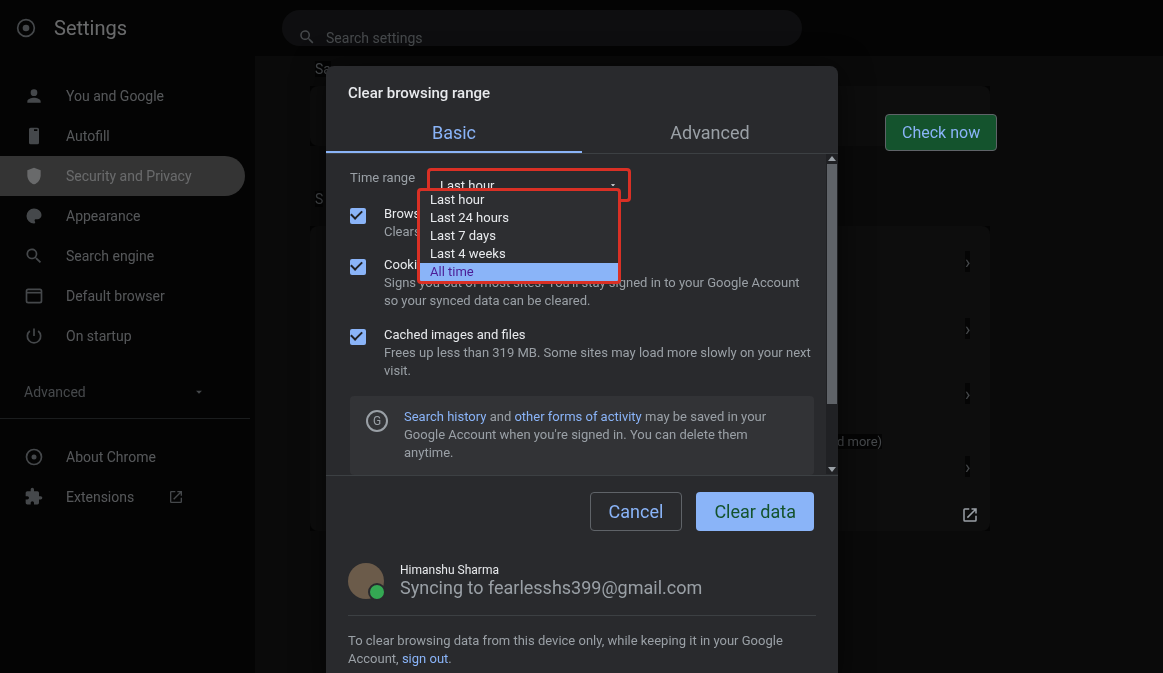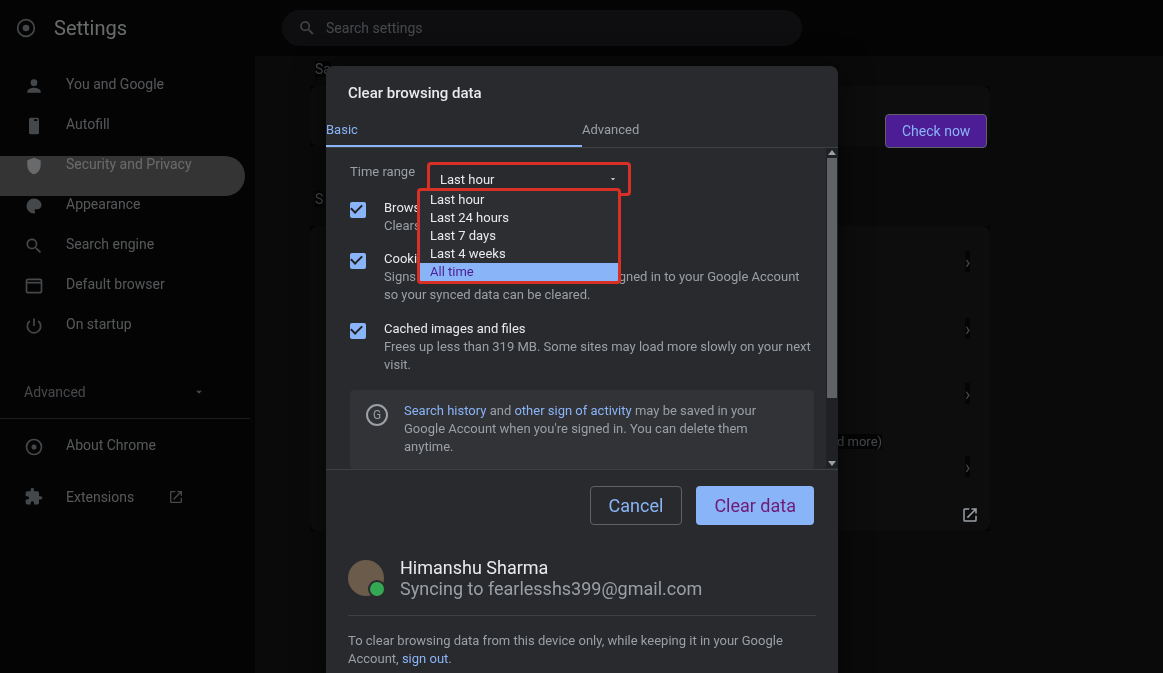--- a/index.html
+++ b/index.html
@@ -1,43 +1,43 @@
 <!DOCTYPE html>
 <html><head>
 <meta charset="utf-8">
 <style>
   *{box-sizing:border-box;margin:0;padding:0;font-family:Roboto,Arial,sans-serif}
   body{background:#0a0a0a;width:1163px;height:673px;overflow:hidden;color:#e8eaed;position:relative}
   .dim::after{content:"";position:absolute;inset:0;background:rgba(0,0,0,.55);pointer-events:none}
   .topbar{display:flex;align-items:center;height:56px;padding:12px 16px;position:relative}
   .chrome-logo{width:20px;height:20px;margin-right:18px;fill:#e8eaed}
   .app-title{font-size:20px;color:#e8eaed}
-  .search{margin-left:155px;width:520px;height:36px;background:#202124;border-radius:20px;display:flex;align-items:center;padding:0 16px;color:#9aa0a6;font-size:14px}
+  .search{margin-left:155px;width:520px;height:36px;background:#202124;border-radius:20px;display:flex;align-items:flex-end;padding:0 16px;color:#9aa0a6;font-size:14px}
   .search svg{width:18px;height:18px;fill:#9aa0a6;margin-right:10px}
   .layout{display:flex;height:calc(673px - 56px)}
   .sidebar{width:255px;padding-top:20px;position:relative}
-  .nav-item{display:flex;height:40px;padding:0 24px;color:#bdc1c6;font-size:14px;border-radius:0 20px 20px 0;margin-right:10px}
+  .nav-item{display:flex;align-items:center;height:40px;padding:0 24px;color:#bdc1c6;font-size:14px;border-radius:0 20px 20px 0;margin-right:10px}
   .nav-item svg{width:20px;height:20px;margin-right:22px;fill:#9aa0a6}
   .nav-item.active{background:#737373;color:#e8eaed}
   .nav-item.active svg{fill:#e8eaed}
   .nav-adv{margin-top:28px;padding:0 24px;display:flex;align-items:center;justify-content:space-between;color:#9aa0a6;font-size:14px;width:230px}
   .nav-adv svg{width:14px;height:14px;fill:#9aa0a6}
   .divider{height:1px;background:#3c4043;margin:18px 0;width:250px}
   .nav-ext{display:flex;align-items:center;justify-content:space-between;width:230px}
   .main{flex:1;padding:30px 0 0 0;position:relative}
   .bg-card{width:680px;height:60px;background:#1d1d1d;border-radius:8px;position:absolute}
-  .check-btn{background:#4c1d95;border:1px solid #5f6368;color:#8ab4f8;font-size:14px;padding:8px 16px;border-radius:4px;position:absolute}
+  .check-btn{background:#14532d;border:1px solid #5f6368;color:#8ab4f8;font-size:16px;padding:8px 16px;border-radius:4px;position:absolute}
   .page-section{position:absolute;left:330px;top:85px;color:#9aa0a6;font-size:14px}
   .arrow-r{position:absolute;color:#9aa0a6;font-size:18px}
 
   
   .dialog{position:absolute;left:326px;top:66px;width:512px;background:#292a2d;border-radius:8px;box-shadow:0 4px 32px rgba(0,0,0,.6);z-index:10;display:flex;flex-direction:column}
   .dlg-title{font-size:15px;font-weight:500;padding:18px 22px 10px;color:#e8eaed}
   .tabs{display:flex;border-bottom:1px solid #3c4043}
-  .tab{flex:1;font-size:13px;color:#9aa0a6;padding:10px 0;position:relative}
+  .tab{flex:1;text-align:center;font-size:18px;color:#9aa0a6;padding:10px 0;position:relative}
   .tab.active{color:#8ab4f8}
   .tab.active::after{content:"";position:absolute;left:50%;transform:translateX(-50%);bottom:0;width:238px;height:2px;background:#8ab4f8}
   .tab:first-child.active::after{left:0;transform:none;width:100%}
   .dlg-body{padding:16px 24px 0;position:relative;max-height:330px;overflow:hidden}
   .row-time{display:flex;align-items:flex-start;}
   .row-time .lbl{font-size:13px;color:#9aa0a6;margin-right:14px}
   .select-box{width:200px;height:30px;border:1px solid #5f6368;border-radius:4px;display:flex;align-items:center;justify-content:space-between;padding:0 10px;font-size:13px;color:#e8eaed}
   .select-box svg{width:10px;height:10px;fill:#e8eaed}
   .hl-red{outline:3px solid #d93025;outline-offset:-1px;border-radius:2px}
   .dropdown{position:absolute;left:419px;top:190px;width:200px;background:#2d2e31;border:1px solid #5f6368;z-index:20;font-size:13px;color:#e8eaed}
@@ -48,25 +48,25 @@
   .cbox::after{content:"";position:absolute;left:3px;top:0px;width:5px;height:9px;border:solid #202124;border-width:0 2px 2px 0;transform:rotate(45deg)}
   .check-row .title{font-size:13px;color:#e8eaed;margin-bottom:2px}
   .check-row .desc{font-size:13px;color:#9aa0a6;line-height:1.4}
   .notice{display:flex;gap:16px;background:#323336;border-radius:4px;padding:12px 16px;align-items:flex-start;margin-top:4px}
   .gicon{width:22px;height:22px;border:2px solid #9aa0a6;border-radius:50%;display:flex;align-items:center;justify-content:center;font-size:12px;color:#9aa0a6;flex-shrink:0;margin-top:2px}
   .notice .txt{font-size:13px;color:#9aa0a6;line-height:1.4}
   .link{color:#8ab4f8}
   .dlg-foot{display:flex;justify-content:flex-end;gap:14px;padding:16px 24px;border-top:1px solid #3c4043;margin-top:auto}
   .btn{font-size:18px;padding:8px 18px;border-radius:4px}
   .btn-cancel{border:1px solid #5f6368;color:#8ab4f8;background:transparent}
-  .btn-primary{background:#8ab4f8;color:#701a75;border:none}
+  .btn-primary{background:#8ab4f8;color:#14532d;border:none}
   .account{padding:16px 22px;display:flex;gap:16px;align-items:center}
   .avatar{width:36px;height:36px;border-radius:50%;background:#6b5b4a;position:relative;flex-shrink:0}
   .avatar::after{content:"";position:absolute;right:-2px;bottom:-2px;width:14px;height:14px;border-radius:50%;background:#34a853;border:2px solid #292a2d}
-  .acc-name{font-size:18px;color:#e8eaed}
+  .acc-name{font-size:12px;color:#e8eaed}
   .acc-sync{font-size:18px;color:#9aa0a6}
   .hr{height:1px;background:#3c4043;margin:0 22px}
   .foot-note{font-size:13px;color:#9aa0a6;padding:16px 22px;line-height:1.4}
   .scrollbar{position:absolute;right:0;top:0;width:12px;height:320px;background:#202124}
   .sb-thumb{position:absolute;right:1px;top:10px;width:10px;height:240px;background:#5f6368}
   .sb-down{position:absolute;right:2px;bottom:2px;width:0;height:0;border-left:4px solid transparent;border-right:4px solid transparent;border-top:5px solid #9aa0a6}
   .sb-up{position:absolute;right:2px;top:2px;width:0;height:0;border-left:4px solid transparent;border-right:4px solid transparent;border-bottom:5px solid #9aa0a6}
 </style>
 </head>
 <body>
@@ -169,21 +169,21 @@
     <span class="arrow-r dim" style="left:710px;top:327px">›</span>
     <span class="page-section dim" style="left:582px;top:378px;font-size:13px">d more)</span>
     <span class="arrow-r dim" style="left:710px;top:400px">›</span>
     <svg class="dim" style="position:absolute;left:706px;top:450px;width:18px;height:18px;fill:#9aa0a6" viewBox="0 0 24 24">
         <path d="M14 3v2h3.6l-9.8 9.8 1.4 1.4L19 6.4V10h2V3h-7zM5 5h6V3H5a2 2 0 00-2 2v14a2 2 0 002 2h14a2 2 0 002-2v-6h-2v6H5V5z"></path>
       </svg>
   </div>
 </div>
 
 <div class="dialog">
-  <div class="dlg-title">Clear browsing data</div>
+  <div class="dlg-title">Clear browsing range</div>
   <div class="tabs">
     <div class="tab active">Basic</div>
     <div class="tab">Advanced</div>
   </div>
   <div class="dlg-body">
     <div class="scrollbar">
         <div class="sb-up"></div>
         <div class="sb-thumb"></div>
         <div class="sb-down"></div>
       </div>
@@ -218,21 +218,21 @@
       <div class="cbox"></div>
       <div>
         <div class="title">Cached images and files</div>
         <div class="desc">Frees up less than 319 MB. Some sites may load more slowly on your next visit.</div>
       </div>
     </div>
 
     <div class="notice">
       <div class="gicon">G</div>
       <div class="txt">
-        <span class="link">Search history</span><span> and </span><span class="link">other sign of activity</span><span> may be saved in your Google Account when you're signed in. You can delete them anytime.</span>
+        <span class="link">Search history</span><span> and </span><span class="link">other forms of activity</span><span> may be saved in your Google Account when you're signed in. You can delete them anytime.</span>
       </div>
     </div>
   </div>
 
   <div class="dlg-foot">
     <button class="btn btn-cancel">Cancel</button>
     <button class="btn btn-primary">Clear data</button>
   </div>
 
   <div class="account">

